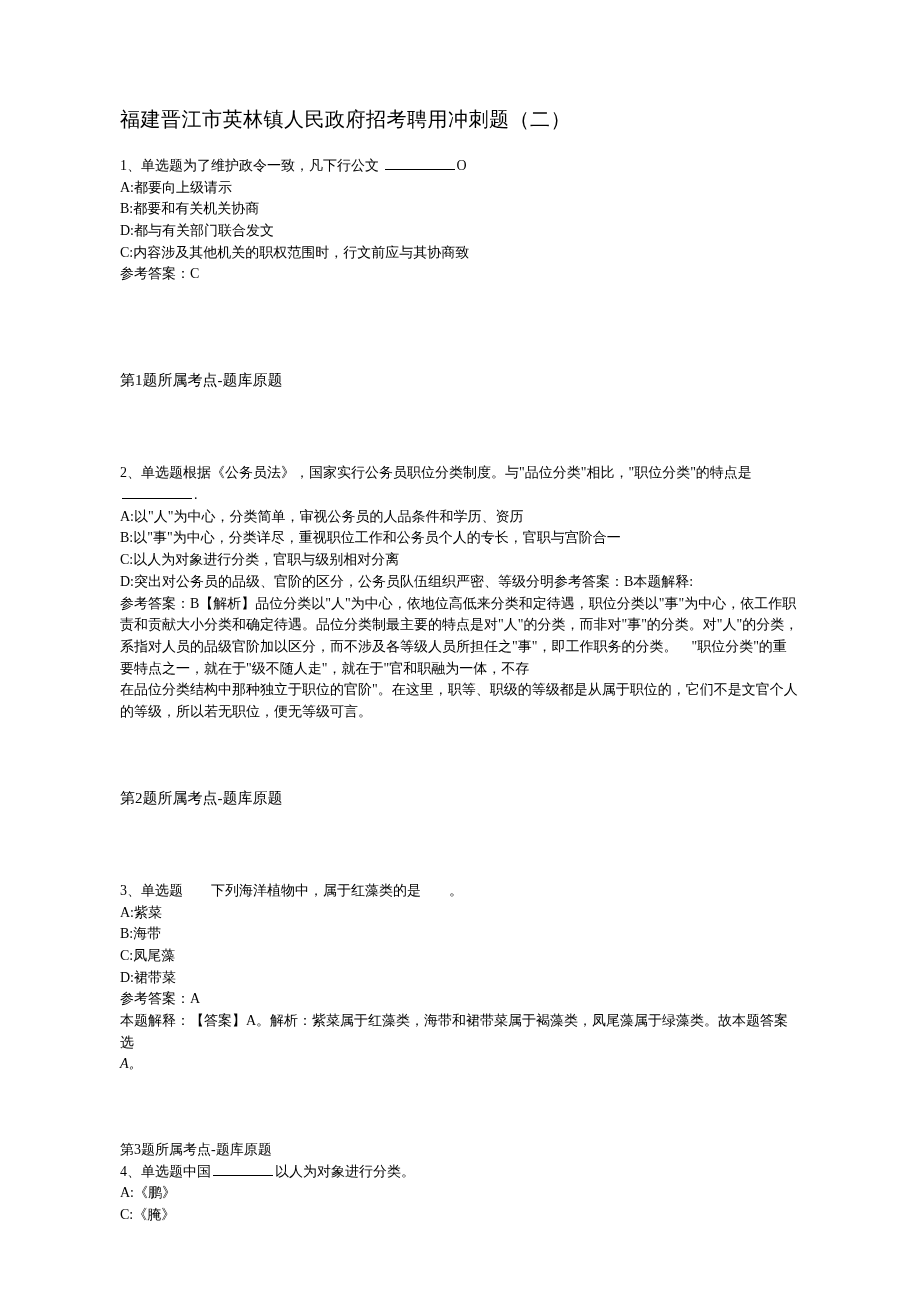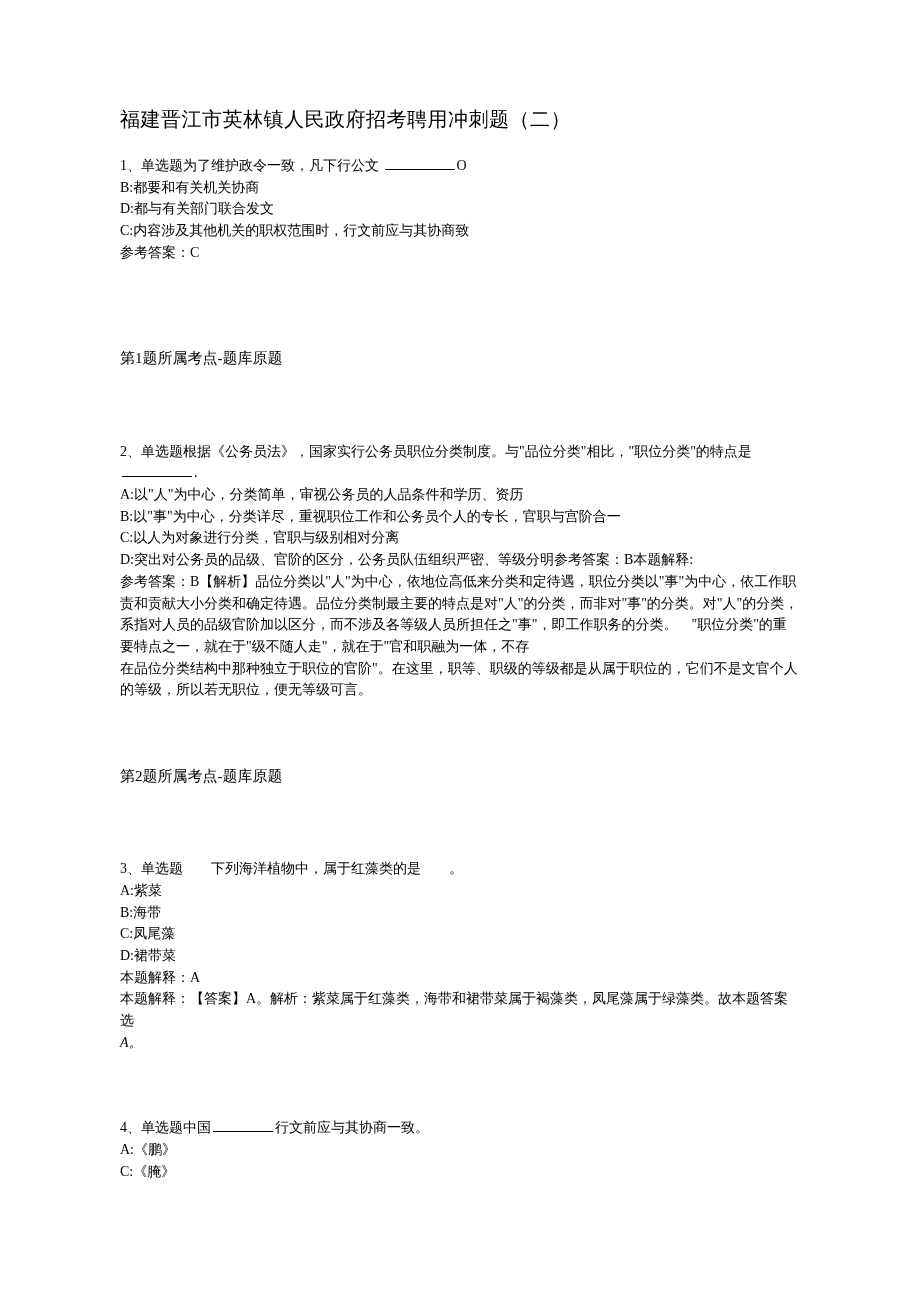--- a/index.html
+++ b/index.html
@@ -66,20 +66,21 @@
 <body>
 
 <div class="page">
 
   <div class="title">福建晋江市英林镇人民政府招考聘用冲刺题（二）</div>
 
   <div class="block">
     <p>
       <span>1、单选题为了维护政令一致，凡下行公文 </span><span class="blank"></span><span>O</span>
     </p>
+    <p>A:都要向上级请示</p>
     <p>B:都要和有关机关协商</p>
     <p>D:都与有关部门联合发文</p>
     <p>C:内容涉及其他机关的职权范围时，行文前应与其协商致</p>
     <p>参考答案：C</p>
   </div>
 
   <div class="spacer-lg"></div>
   <div class="meta">第1题所属考点-题库原题</div>
   <div class="spacer-lg"></div>
 
@@ -97,28 +98,29 @@
   <div class="spacer-md"></div>
   <div class="meta">第2题所属考点-题库原题</div>
   <div class="spacer-lg"></div>
 
   <div class="block">
     <p>3、单选题　　下列海洋植物中，属于红藻类的是　　。</p>
     <p>A:紫菜</p>
     <p>B:海带</p>
     <p>C:凤尾藻</p>
     <p>D:裙带菜</p>
-    <p>本题解释：A</p>
+    <p>参考答案：A</p>
     <p>本题解释：【答案】A。解析：紫菜属于红藻类，海带和裙带菜属于褐藻类，凤尾藻属于绿藻类。故本题答案选</p>
     <p class="italic">A。</p>
   </div>
 
   <div class="spacer-md"></div>
 
   <div class="block">
+    <p>第3题所属考点-题库原题</p>
     <p>
-      <span>4、单选题中国</span><span class="blank-short"></span><span>行文前应与其协商一致。</span>
+      <span>4、单选题中国</span><span class="blank-short"></span><span>以人为对象进行分类。</span>
     </p>
     <p>A:《鹏》</p>
     <p>C:《腌》</p>
   </div>
 
 </div>
 
 </body></html>

